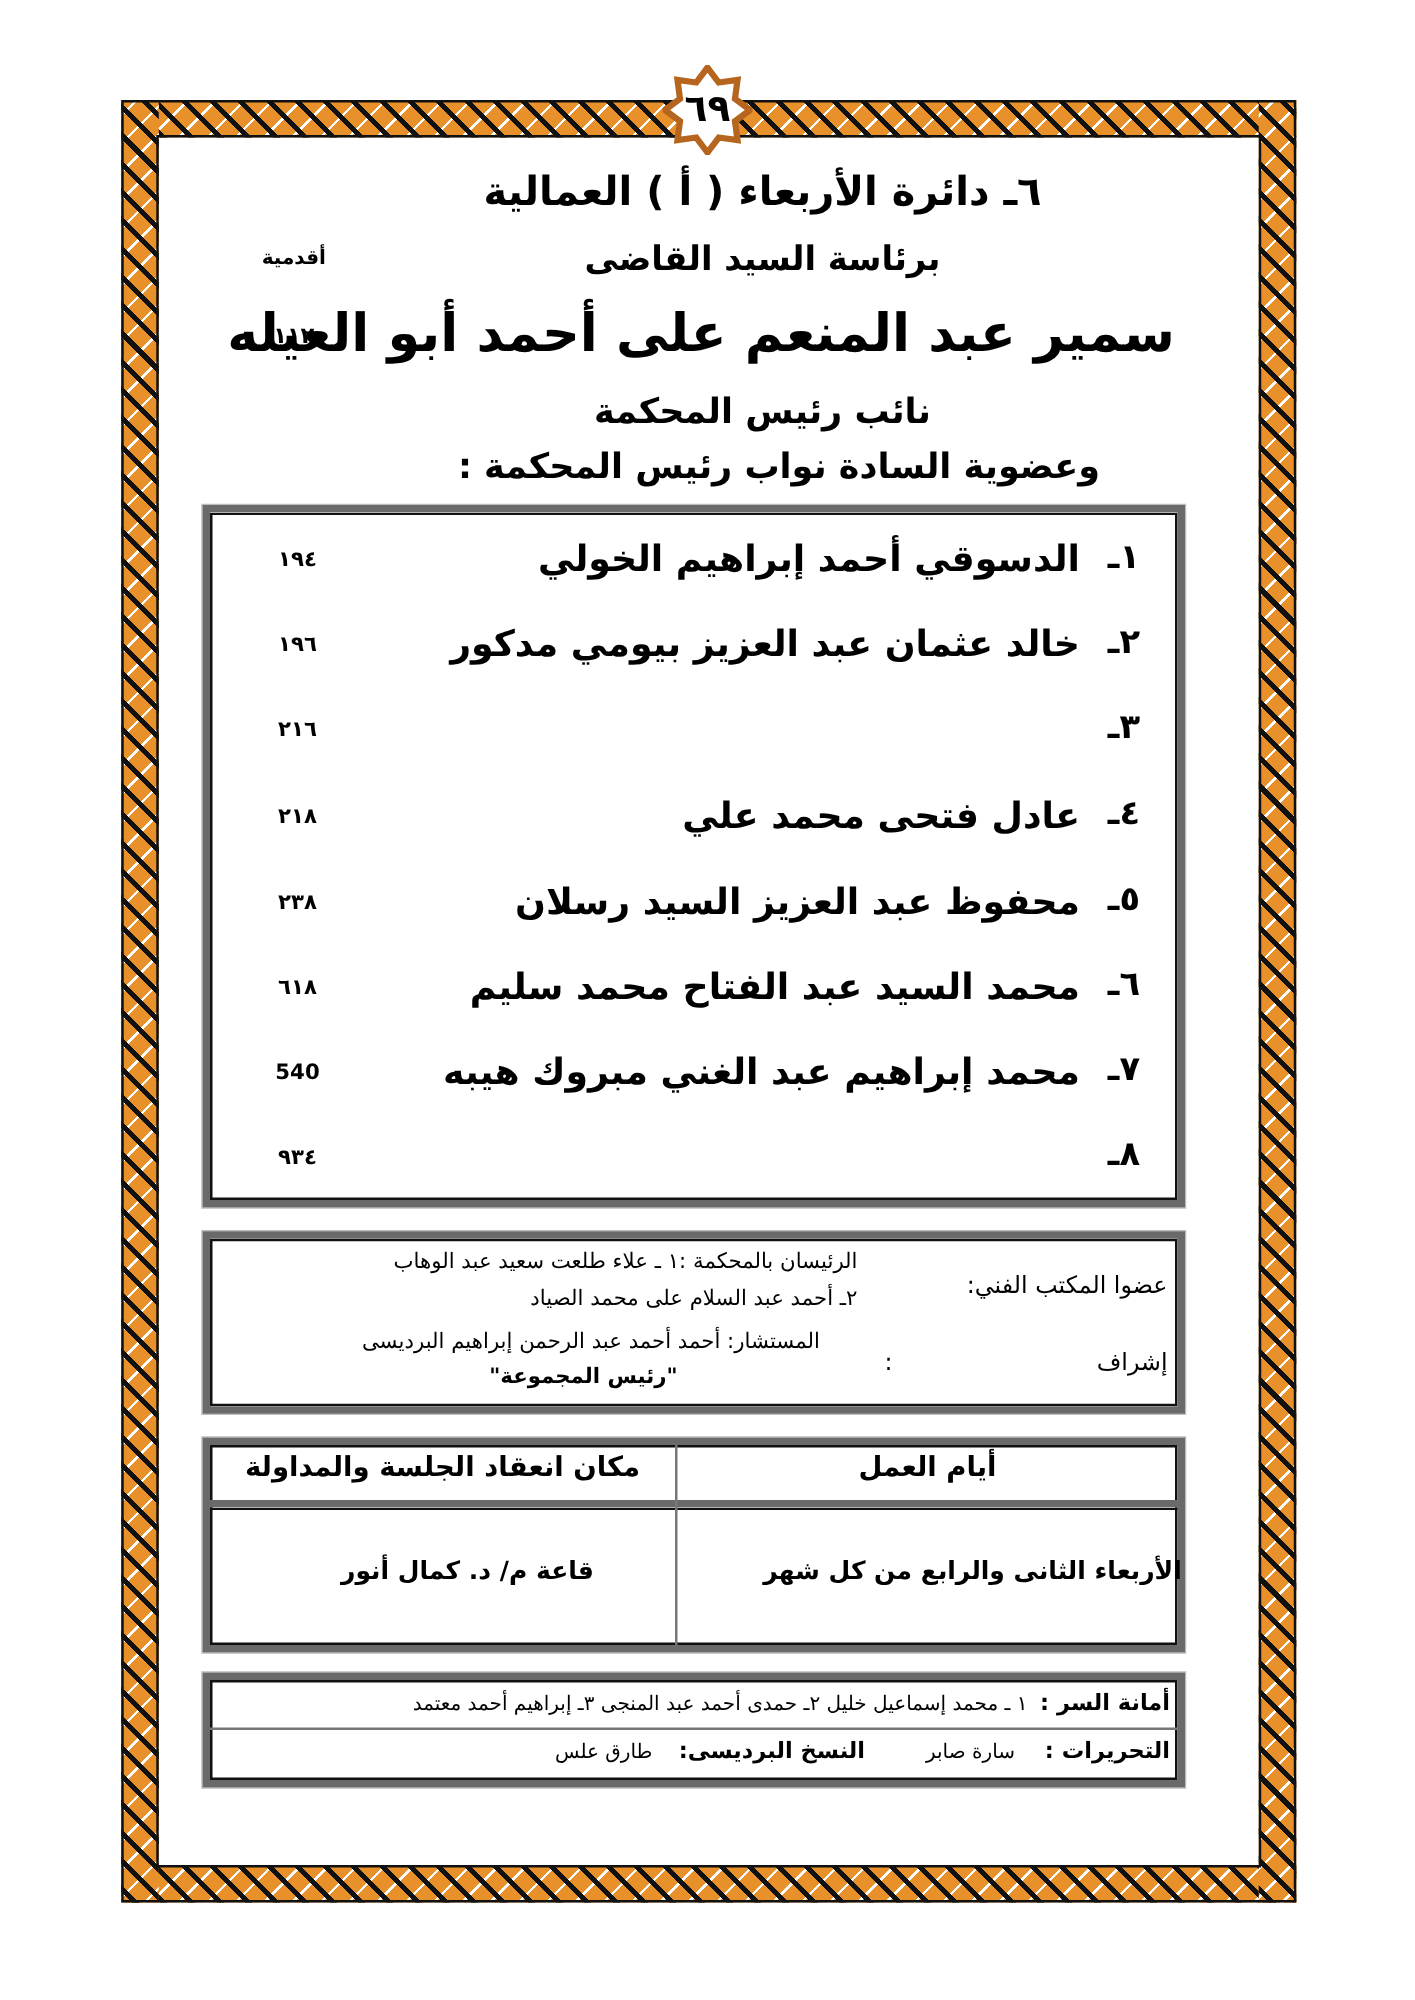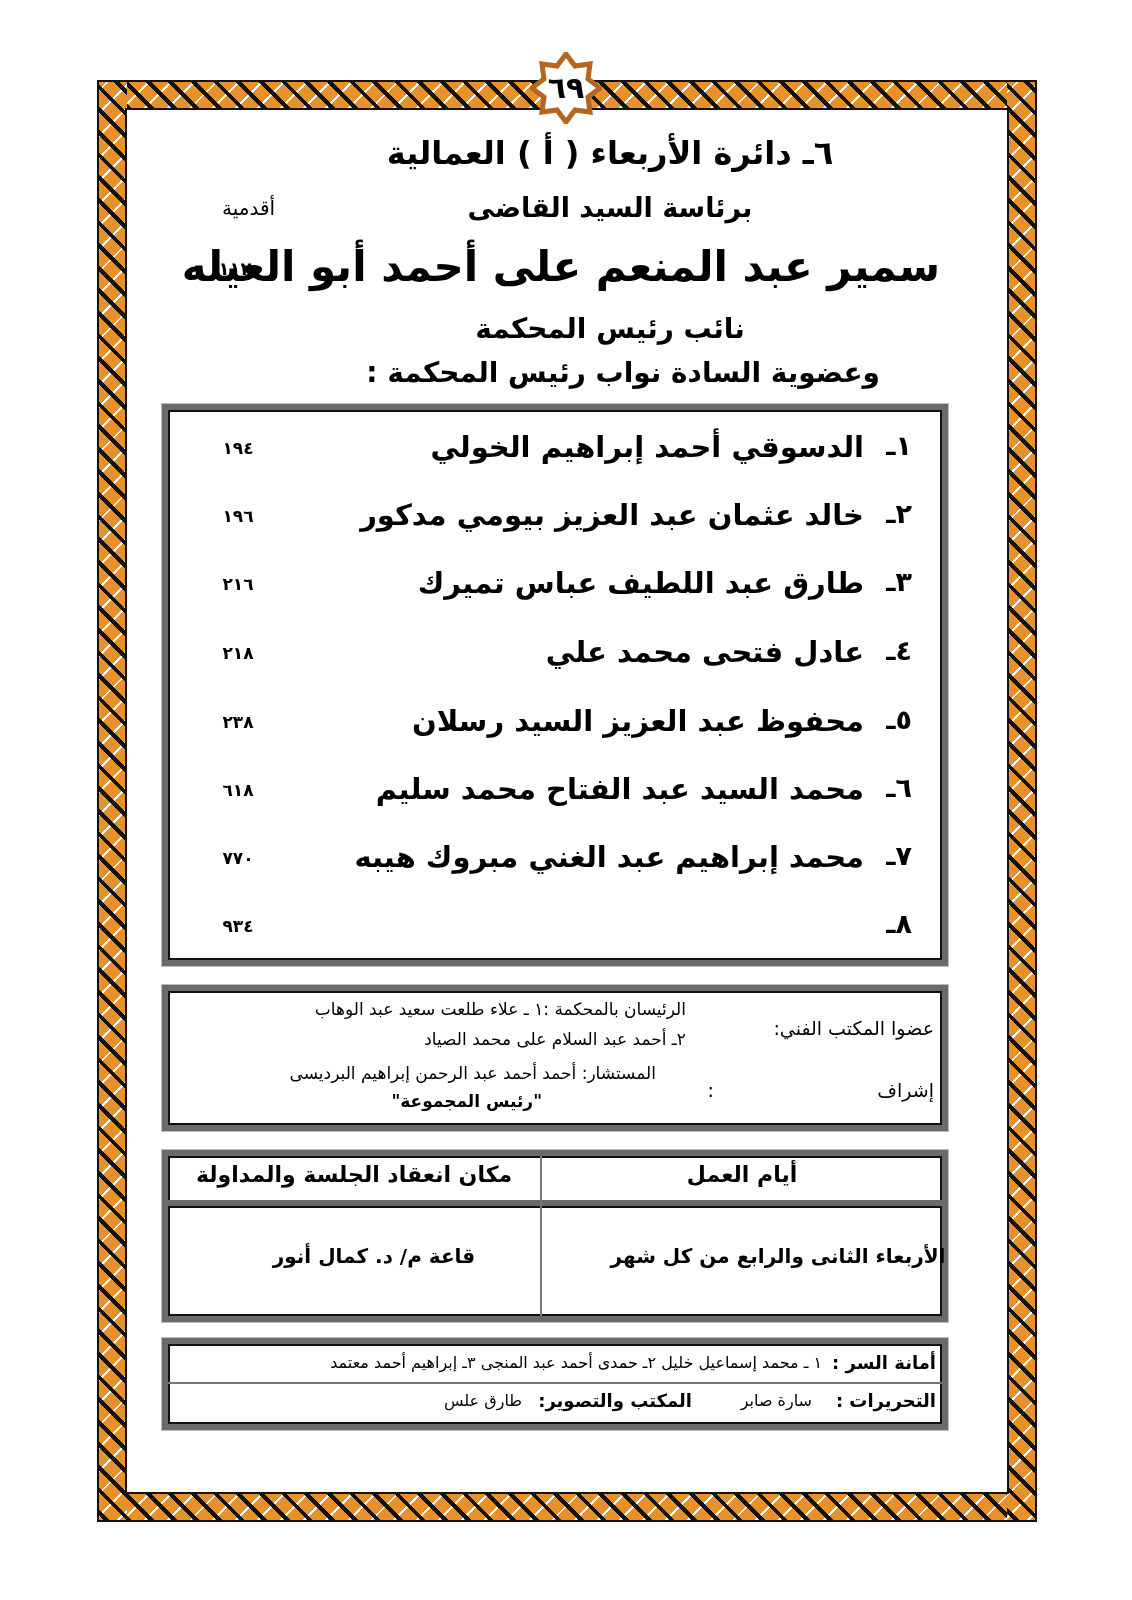--- a/index.html
+++ b/index.html
@@ -17,21 +17,21 @@
     .band.right { right:0; top:0; width:30px; height:1442px; }
     .band-edge { position:absolute; border:2px solid #111; box-sizing:border-box; }
     .page-badge { position:absolute; left:530px; top:52px; width:72px; height:72px; }
     .page-badge svg { position:absolute; left:0; top:0; }
     .page-badge .num { position:absolute; left:0; top:0; width:72px; height:72px; line-height:72px;
       text-align:center; font-size:30px; font-weight:bold; font-family:"DejaVu Sans", sans-serif; }
     .rtl { direction:rtl; }
     .t { position:absolute; white-space:nowrap; }
     .title { left:360px; top:134px; width:500px; text-align:center; font-size:32px; font-weight:bold; }
     .presided { left:400px; top:192px; width:420px; text-align:center; font-size:27px; font-weight:bold; }
-    .seniority-label { left:195px; top:196px; width:80px; font-size:20px; font-weight:normal; }
+    .seniority-label { left:195px; top:196px; width:80px; text-align:center; font-size:16px; font-weight:bold; }
     .judge-name { left:300px; top:242px; width:640px; text-align:right; font-size:42px; font-weight:900; letter-spacing:-1px; }
     .judge-seniority { left:205px; top:258px; width:60px; text-align:center; font-size:18px; font-weight:bold; }
     .judge-role { left:460px; top:312px; width:300px; text-align:center; font-size:28px; font-weight:bold; }
     .members-intro { left:360px; top:356px; width:520px; text-align:right; font-size:28px; font-weight:bold; }
 
     .box { position:absolute; background:#fff; box-sizing:border-box;
       border-top:6px solid #6a6a6a; border-left:6px solid #6a6a6a;
       border-right:6px solid #6a6a6a; border-bottom:6px solid #6a6a6a;
       box-shadow: inset 0 0 0 2px #111, 0 0 0 1px #bdbdbd; }
     .members-box { left:162px; top:404px; width:786px; height:562px; }
@@ -88,42 +88,41 @@
     <span class="member-name">الدسوقي أحمد إبراهيم الخولي</span>
     <span class="member-seniority">١٩٤</span>
   </div>
   <div class="member-row" style="top:88px;">
     <span class="member-index">٢ـ</span>
     <span class="member-name">خالد عثمان عبد العزيز بيومي مدكور</span>
     <span class="member-seniority">١٩٦</span>
   </div>
   <div class="member-row" style="top:156px;">
     <span class="member-index">٣ـ</span>
-    <span class="member-name">طارق عبد اللطيف عباس تميرك</span>
     <span class="member-seniority">٢١٦</span>
   </div>
   <div class="member-row" style="top:225px;">
     <span class="member-index">٤ـ</span>
     <span class="member-name">عادل فتحى محمد علي</span>
     <span class="member-seniority">٢١٨</span>
   </div>
   <div class="member-row" style="top:294px;">
     <span class="member-index">٥ـ</span>
     <span class="member-name">محفوظ عبد العزيز السيد رسلان</span>
     <span class="member-seniority">٢٣٨</span>
   </div>
   <div class="member-row" style="top:362px;">
     <span class="member-index">٦ـ</span>
     <span class="member-name">محمد السيد عبد الفتاح محمد سليم</span>
     <span class="member-seniority">٦١٨</span>
   </div>
   <div class="member-row" style="top:430px;">
     <span class="member-index">٧ـ</span>
     <span class="member-name">محمد إبراهيم عبد الغني مبروك هيبه</span>
-    <span class="member-seniority">٧٧٠</span>
+    <span class="member-seniority">540</span>
   </div>
   <div class="member-row" style="top:498px;">
     <span class="member-index">٨ـ</span>
     <span class="member-seniority">٩٣٤</span>
   </div>
 </div>
 
 <div class="box office-box">
   <span class="ob-label" style="right:8px;top:26px;">عضوا المكتب الفني:</span>
   <span class="ob-text" style="right:256px;top:8px;">الرئيسان بالمحكمة :١ ـ علاء طلعت سعيد عبد الوهاب</span>
@@ -142,15 +141,15 @@
   <div class="sched-cell" style="left:374px;width:400px;margin-left:36px;">الأربعاء الثانى والرابع من كل شهر</div>
   <div class="sched-cell" style="left:0;width:412px;">قاعة م/ د. كمال أنور</div>
 </div>
 
 <div class="box secretary-box">
   <div class="sec-row-divider"></div>
   <span class="sec-label" style="right:6px;top:8px;">أمانة السر :</span>
   <span class="sec-text" style="right:120px;top:9px;">١ ـ محمد إسماعيل خليل ٢ـ حمدى أحمد عبد المنجى ٣ـ إبراهيم أحمد معتمد</span>
   <span class="sec-label" style="right:6px;top:46px;">التحريرات :</span>
   <span class="sec-text" style="right:130px;top:47px;">سارة صابر</span>
-  <span class="sec-label" style="right:250px;top:46px;">المكتب والتصوير:</span>
+  <span class="sec-label" style="right:250px;top:46px;">النسخ البرديسى:</span>
   <span class="sec-text" style="right:420px;top:47px;margin-left:12px;">طارق علس</span>
 </div>
 
 </body></html>

